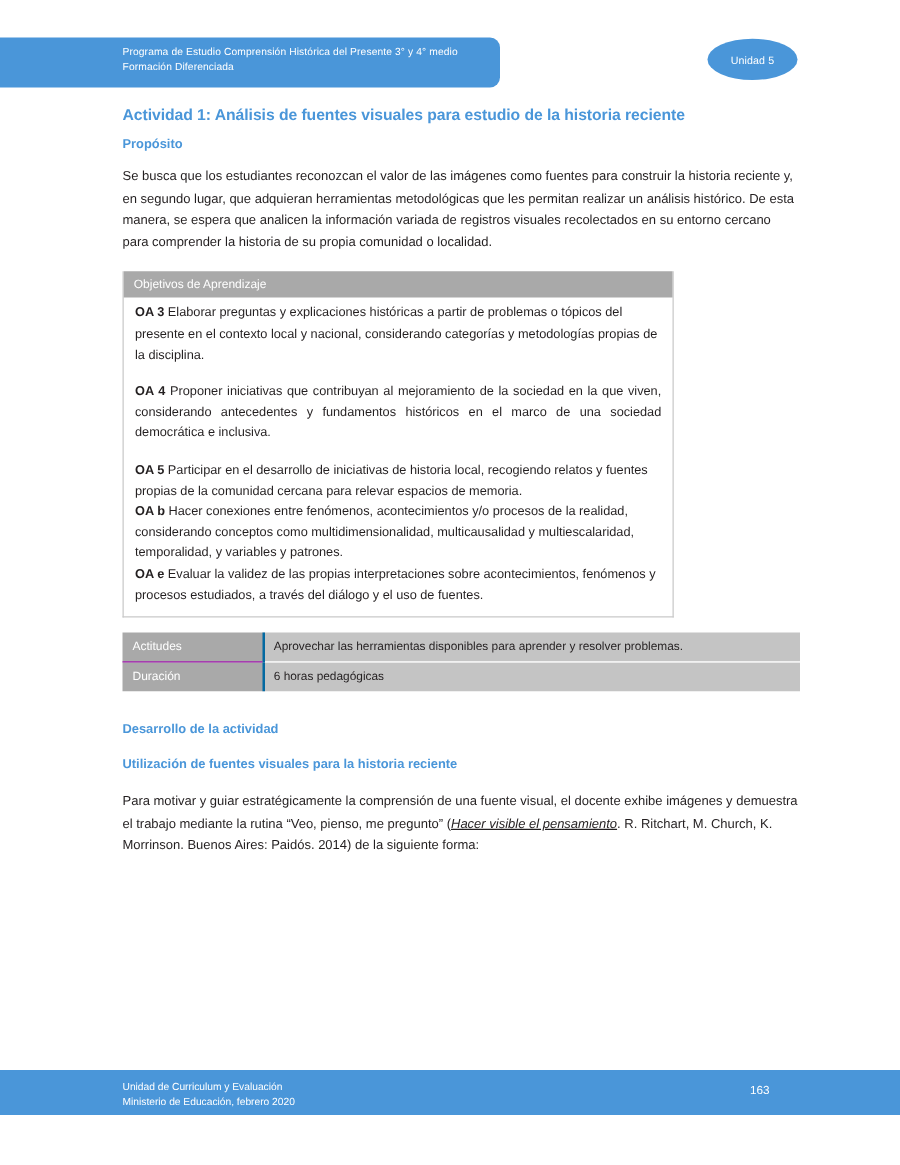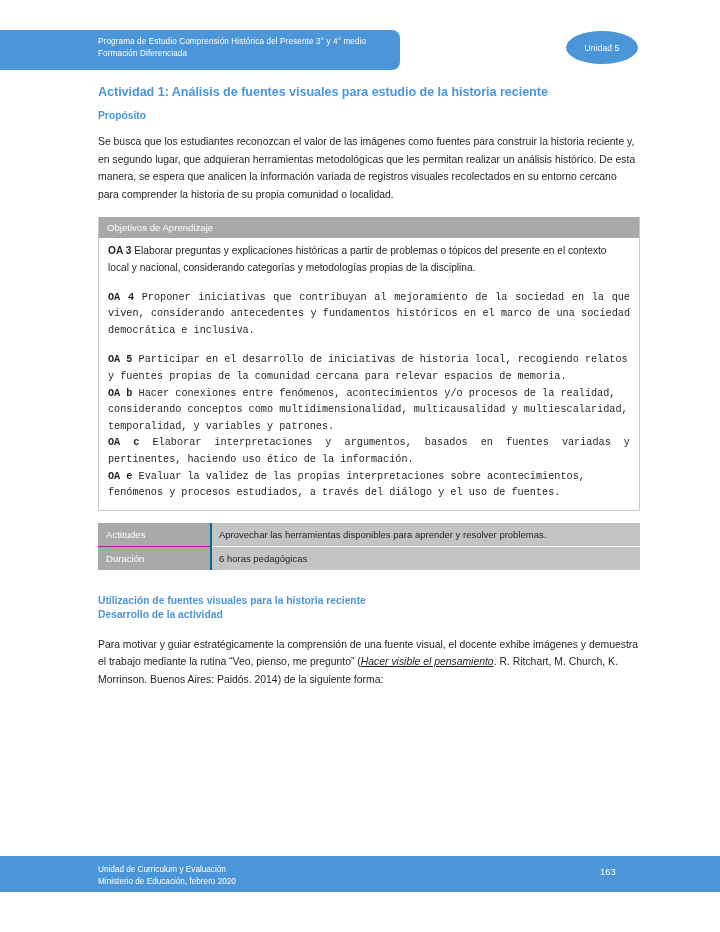--- a/index.html
+++ b/index.html
@@ -84,21 +84,21 @@
     margin: 10px 0 0 0;
     font-size: 10.4px;
     line-height: 17.6px;
     color: #231f20;
     text-align: left;
   }
 
   
   .oa-box {
     margin-top: 14px;
-    width: 542px;
+    width: 441px;
     border: 1px solid #c9c9c9;
     border-top: none;
     box-sizing: border-box;
     background: #ffffff;
   }
   .oa-box-header {
     background: #a9a9a9;
     color: #ffffff;
     font-size: 9.6px;
     padding: 4px 0 4px 8px;
@@ -108,21 +108,20 @@
     padding: 5px 9px 8px 9px;
   }
   .oa-item {
     font-size: 10.2px;
     line-height: 16.6px;
     color: #231f20;
     margin: 0;
   }
   .oa-item + .oa-item {
     margin-top: 0px;
-    font-family: Liberation Mono, monospace;
   }
   .oa-item.spaced {
     margin-top: 13px;
   }
   .oa-item.justify {
     text-align: justify;
   }
   .oa-code {
     font-weight: bold;
   }
@@ -230,24 +229,20 @@
       <p class="oa-item spaced">
         <span class="oa-code">OA 5</span>
         <span>Participar en el desarrollo de iniciativas de historia local, recogiendo relatos y fuentes propias de la comunidad cercana para relevar espacios de memoria.</span>
       </p>
 
       <p class="oa-item">
         <span class="oa-code">OA b</span>
         <span>Hacer conexiones entre fenómenos, acontecimientos y/o procesos de la realidad, considerando conceptos como multidimensionalidad, multicausalidad y multiescalaridad, temporalidad, y variables y patrones.</span>
       </p>
 
-      <p class="oa-item justify">
-        <span class="oa-code">OA c</span>
-        <span>Elaborar interpretaciones y argumentos, basados en fuentes variadas y pertinentes, haciendo uso ético de la información.</span>
-      </p>
 
       <p class="oa-item">
         <span class="oa-code">OA e</span>
         <span>Evaluar la validez de las propias interpretaciones sobre acontecimientos, fenómenos y procesos estudiados, a través del diálogo y el uso de fuentes.</span>
       </p>
 
     </div>
   </div>
 
   <table class="attr-table">
@@ -257,22 +252,22 @@
         <td class="attr-value">Aprovechar las herramientas disponibles para aprender y resolver problemas.</td>
       </tr>
       <tr>
         <td class="attr-label">Duración</td>
         <td class="attr-value">6 horas pedagógicas</td>
       </tr>
     </tbody>
   </table>
 
   <div class="dev-section">
+    <h2 class="sub-heading">Desarrollo de la actividad</h2>
     <h2 class="sub-heading second">Utilización de fuentes visuales para la historia reciente</h2>
-    <h2 class="sub-heading">Desarrollo de la actividad</h2>
     <p class="body-text"><span>Para motivar y guiar estratégicamente la comprensión de una fuente visual, el docente exhibe imágenes y demuestra el trabajo mediante la rutina “Veo, pienso, me pregunto” (</span><span class="italic">Hacer visible el pensamiento</span><span>. R. Ritchart, M. Church, K. Morrinson. Buenos Aires: Paidós. 2014) de la siguiente forma:</span></p>
   </div>
 
 </div>
 
 <div class="footer-band"></div>
 <div class="footer-text">
   <div>Unidad de Curriculum y Evaluación</div>
   <div>Ministerio de Educación, febrero 2020</div>
 </div>

